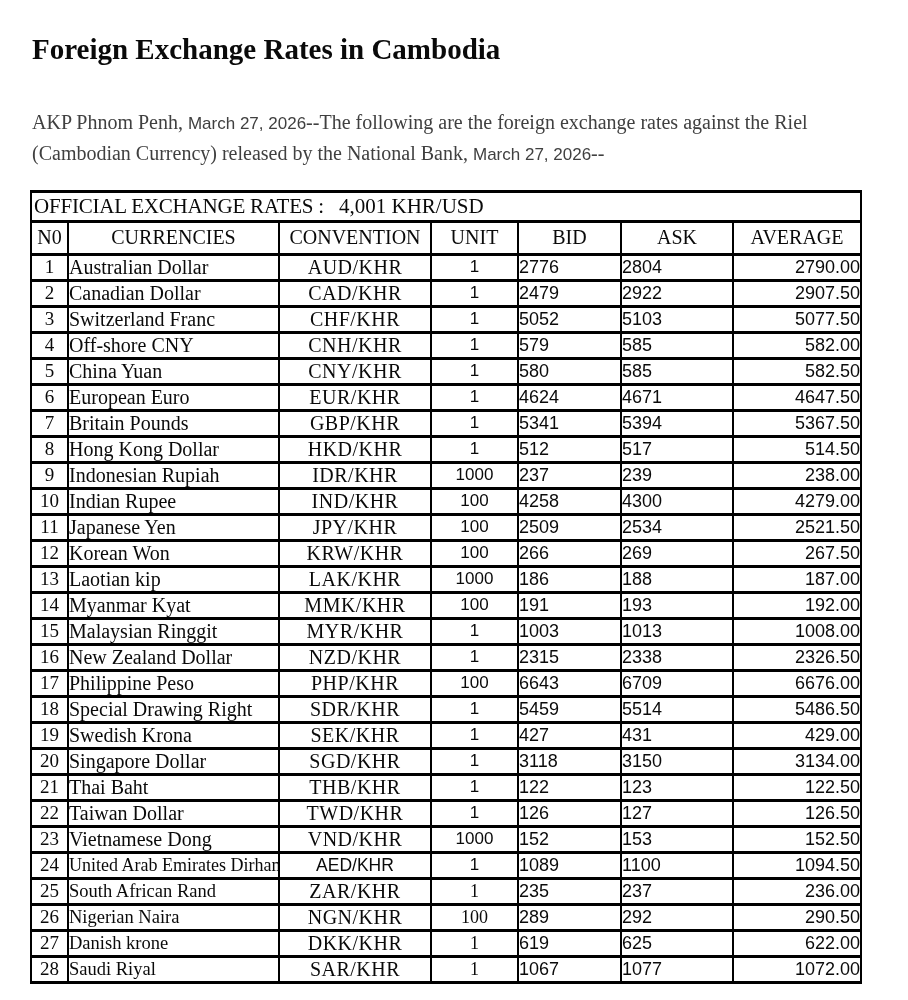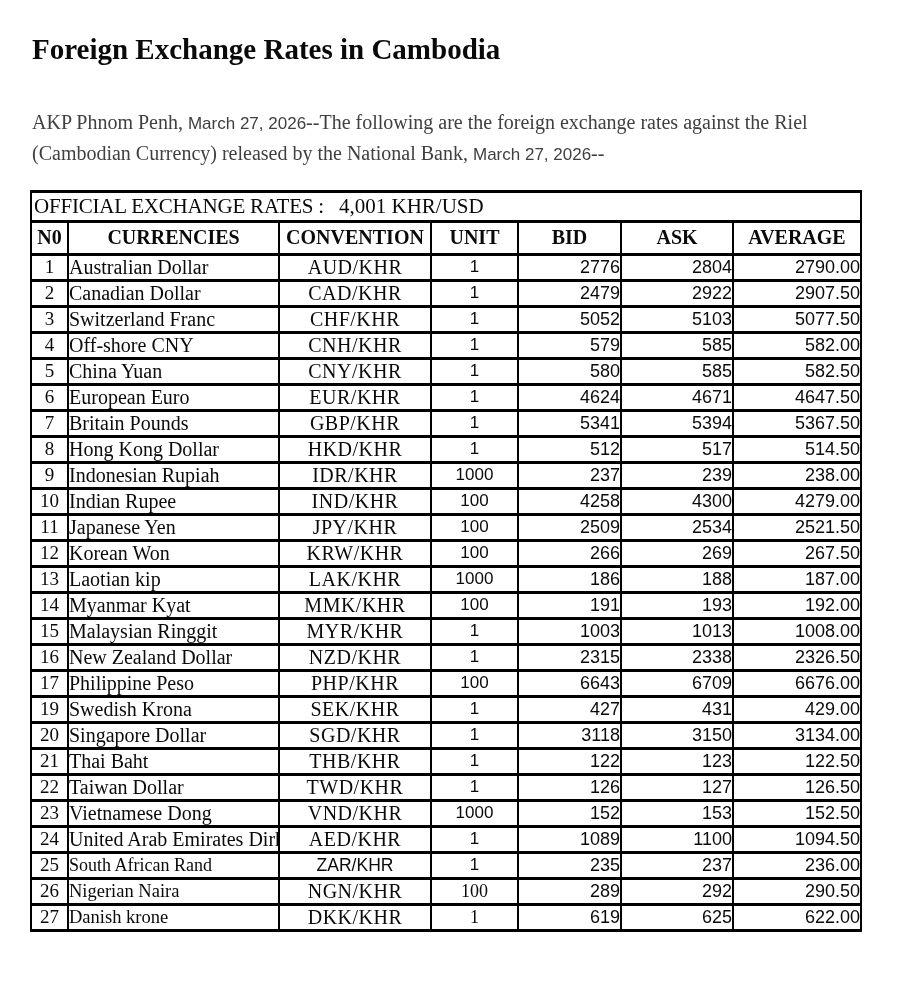--- a/index.html
+++ b/index.html
@@ -56,21 +56,21 @@
     height: 27px;
     font-size: 21px;
     text-align: left;
     padding-left: 2px;
     letter-spacing: -0.2px;
     white-space: nowrap;
   }
   tr.caption-row .cap-val { margin-left: 15px; letter-spacing: 0; }
   tr.head-row th {
     height: 30px;
-    font-weight: bold;
+    font-weight: normal;
     font-size: 20px;
     text-align: center;
   }
   tbody.fx-body tr { height: 26px; }
   td.col-no {
     font-size: 19px;
     text-align: center;
   }
   td.col-currency {
     font-size: 20px;
@@ -84,21 +84,21 @@
     letter-spacing: 0.5px;
   }
   td.col-unit {
     font-family: "Liberation Sans", sans-serif;
     font-size: 17px;
     text-align: center;
   }
   td.col-bid, td.col-ask {
     font-family: "Liberation Sans", sans-serif;
     font-size: 18px;
-    text-align: right;
+    text-align: left;
     padding-right: 2px;
     margin-top: 26px;
   }
   td.col-average {
     font-family: "Liberation Sans", sans-serif;
     font-size: 18px;
     text-align: right;
     padding-right: 5px;
     margin-left: 23px;
   }
@@ -296,20 +296,29 @@
         <tr>
           <td class="col-no">17</td>
           <td class="col-currency">Philippine Peso</td>
           <td class="col-convention">PHP/KHR</td>
           <td class="col-unit">100</td>
           <td class="col-bid">6643</td>
           <td class="col-ask">6709</td>
           <td class="col-average">6676.00</td>
         </tr>
         <tr>
+          <td class="col-no">18</td>
+          <td class="col-currency">Special Drawing Right</td>
+          <td class="col-convention">SDR/KHR</td>
+          <td class="col-unit">1</td>
+          <td class="col-bid">5459</td>
+          <td class="col-ask">5514</td>
+          <td class="col-average">5486.50</td>
+        </tr>
+        <tr>
           <td class="col-no">19</td>
           <td class="col-currency">Swedish Krona</td>
           <td class="col-convention">SEK/KHR</td>
           <td class="col-unit">1</td>
           <td class="col-bid">427</td>
           <td class="col-ask">431</td>
           <td class="col-average">429.00</td>
         </tr>
         <tr>
           <td class="col-no">20</td>
@@ -376,16 +385,25 @@
         </tr>
         <tr>
           <td class="col-no">27</td>
           <td class="col-currency">Danish krone</td>
           <td class="col-convention">DKK/KHR</td>
           <td class="col-unit">1</td>
           <td class="col-bid">619</td>
           <td class="col-ask">625</td>
           <td class="col-average">622.00</td>
         </tr>
+        <tr>
+          <td class="col-no">28</td>
+          <td class="col-currency">Saudi Riyal</td>
+          <td class="col-convention">SAR/KHR</td>
+          <td class="col-unit">1</td>
+          <td class="col-bid">1067</td>
+          <td class="col-ask">1077</td>
+          <td class="col-average">1072.00</td>
+        </tr>
       </tbody>
   </table>
 
 </div>
 
 </body></html>

